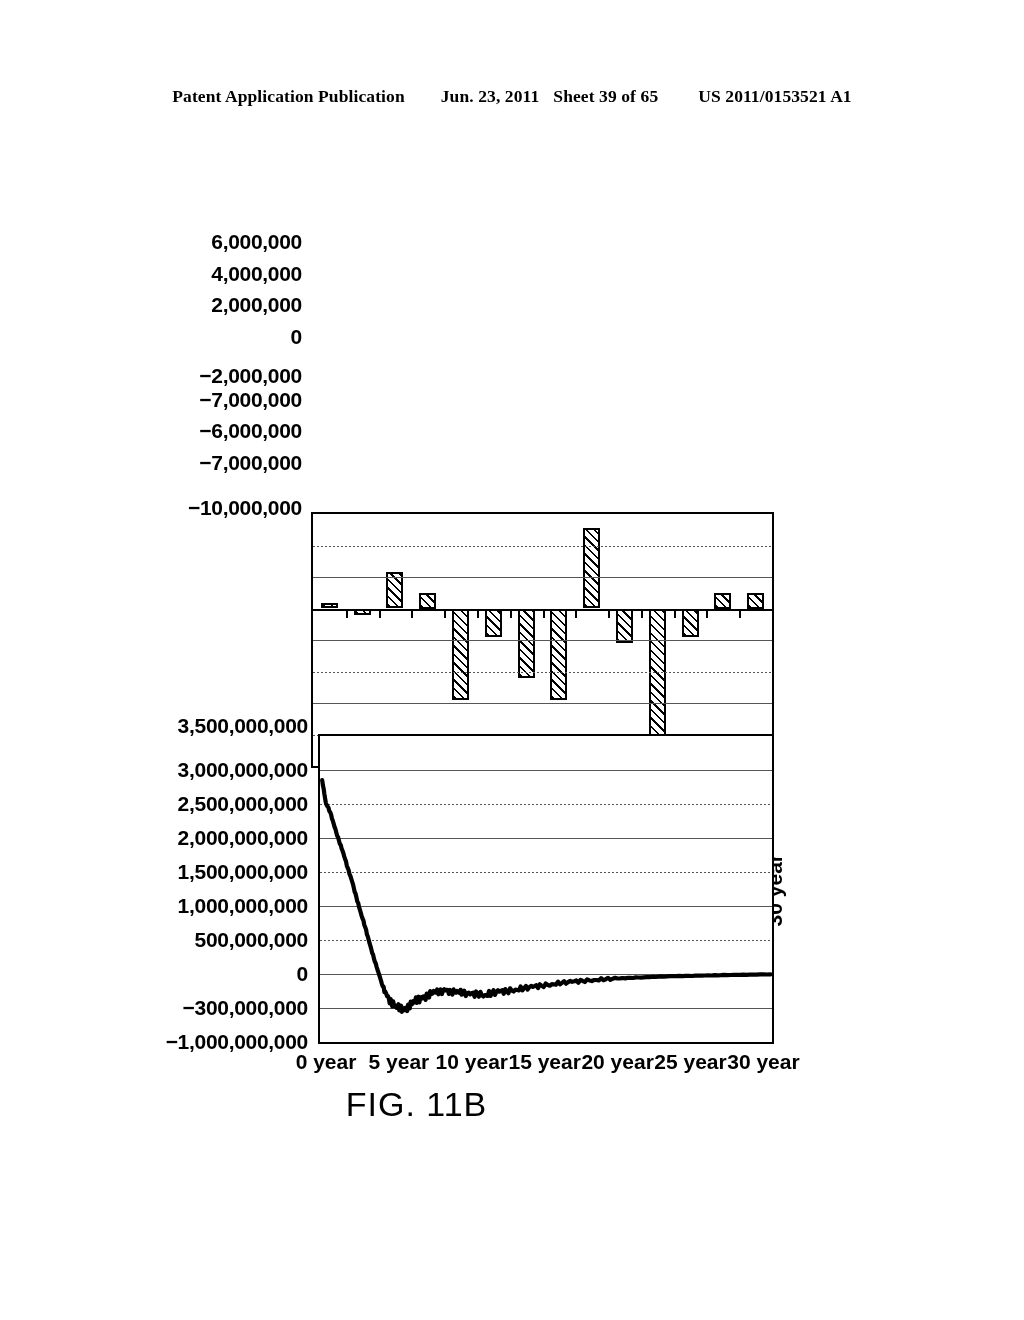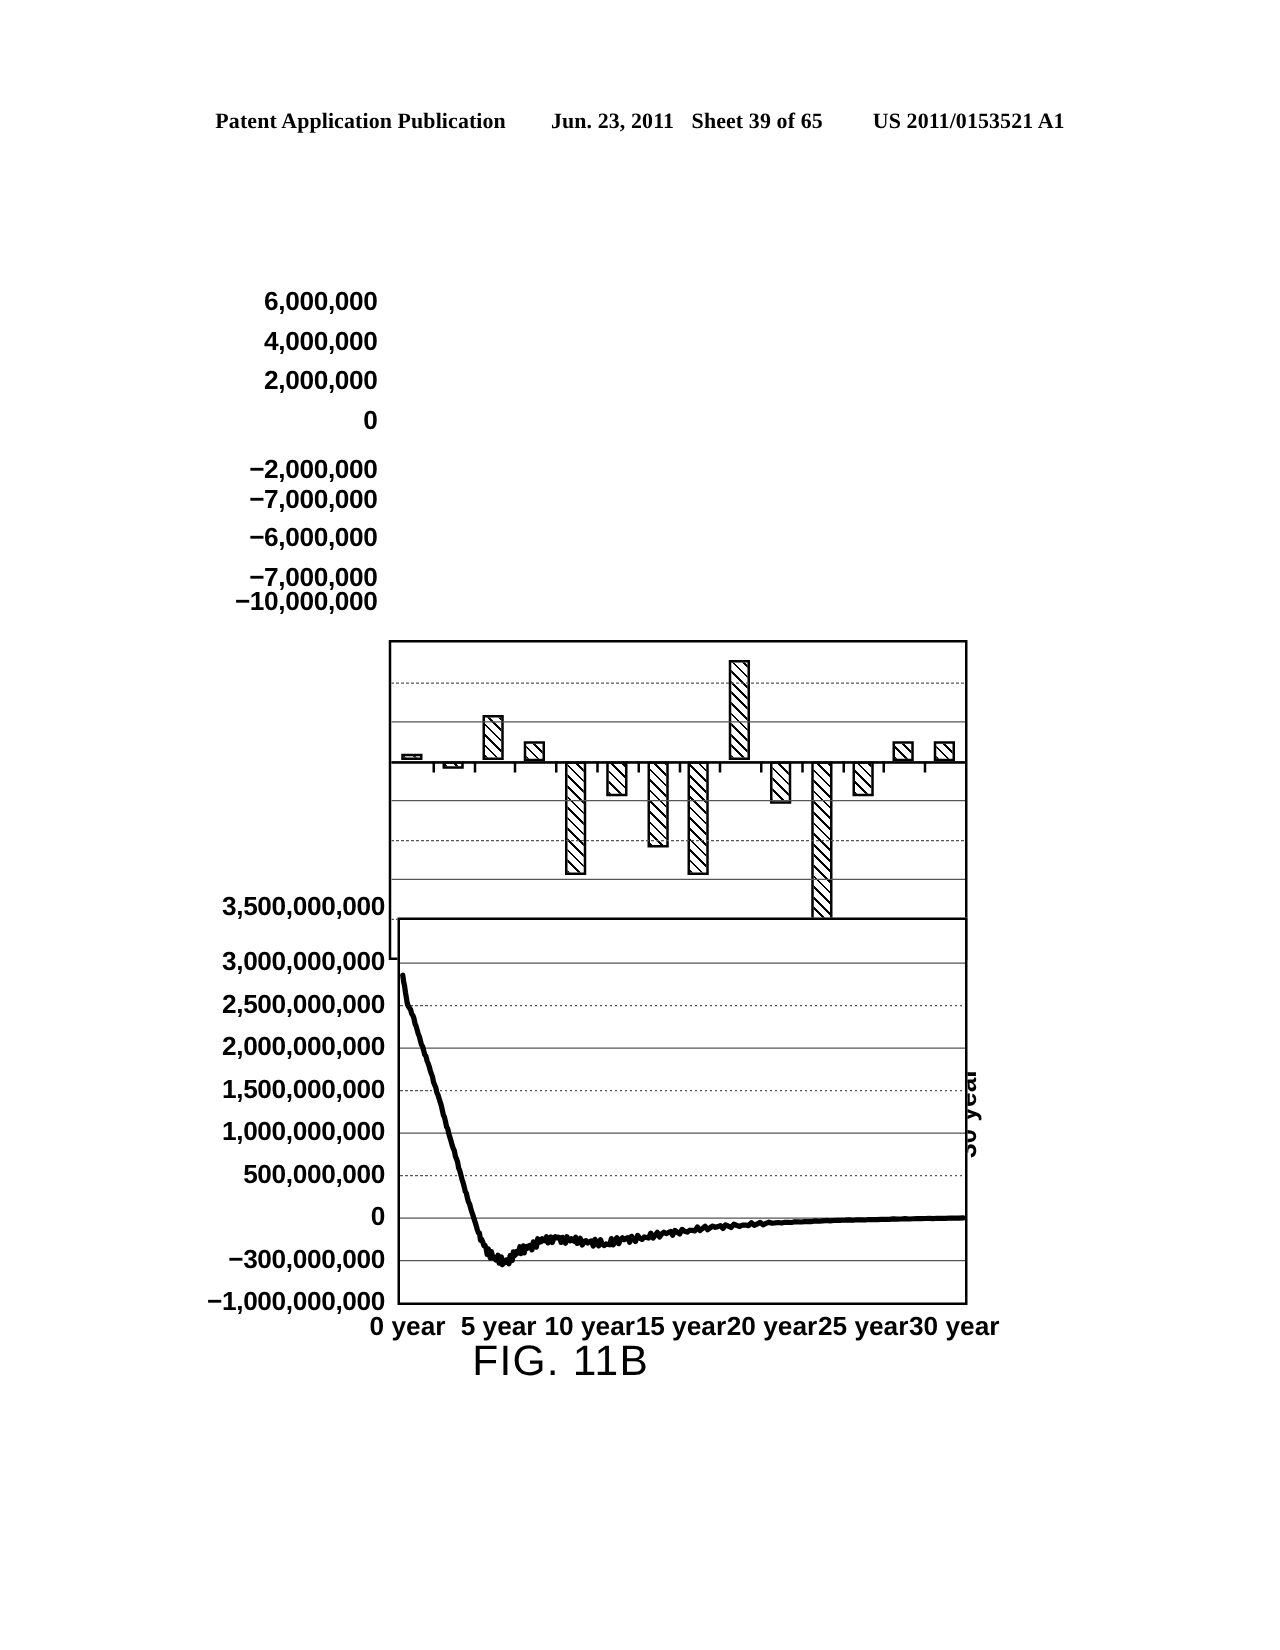--- a/index.html
+++ b/index.html
@@ -187,21 +187,21 @@
     height: 32px;
   }
   .chartB-xlabels .xtick {
     position: absolute;
     top: 0;
     font-size: 21px;
     font-weight: bold;
     white-space: nowrap;
     transform: translateX(-50%);
   }
-  #figB .fig-caption { position: absolute; top: 350px; left: 0; width: 833px; padding-left: 32px; }
+  #figB .fig-caption { position: absolute; top: 365px; left: 0; width: 833px; }
 
   svg { display: block; }
 </style>
 </head>
 <body>
 
 <div class="pub-header">
   <span class="seg">Patent Application Publication</span>
   <span class="gap-lg"></span>
   <span class="seg">Jun. 23, 2011</span>
@@ -215,21 +215,21 @@
   <div class="chartA-wrap">
     <div class="chartA-ylabels" id="chartA-ylabels">
         <div class="ytick" style="top: 2px;">6,000,000</div>
         <div class="ytick" style="top: 33.5px;">4,000,000</div>
         <div class="ytick" style="top: 65px;">2,000,000</div>
         <div class="ytick" style="top: 96.5px;">0</div>
         <div class="ytick" style="top: 136px;">−2,000,000</div>
         <div class="ytick" style="top: 159.5px;">−7,000,000</div>
         <div class="ytick" style="top: 191px;">−6,000,000</div>
         <div class="ytick" style="top: 222.5px;">−7,000,000</div>
-        <div class="ytick" style="top: 242px;">−10,000,000</div>
+        <div class="ytick" style="top: 268px;">−10,000,000</div>
       </div>
     <div class="chartA-plot" id="chartA-plot">
       <div class="chartA-bars" id="chartA-bars">
           <div class="bar" style="left: 7.86857px; top: 88.9875px; width: 17.0486px; height: 5.5125px;"></div>
           <div class="tickmark" style="left: 32.7857px; top: 94.5px;"></div>
           <div class="bar" style="left: 40.6543px; top: 94.5px; width: 17.0486px; height: 6.3px;"></div>
           <div class="tickmark" style="left: 65.5714px; top: 94.5px;"></div>
           <div class="bar" style="left: 73.44px; top: 58.275px; width: 17.0486px; height: 36.225px;"></div>
           <div class="tickmark" style="left: 98.3571px; top: 94.5px;"></div>
           <div class="bar" style="left: 106.226px; top: 78.75px; width: 17.0486px; height: 15.75px;"></div>

